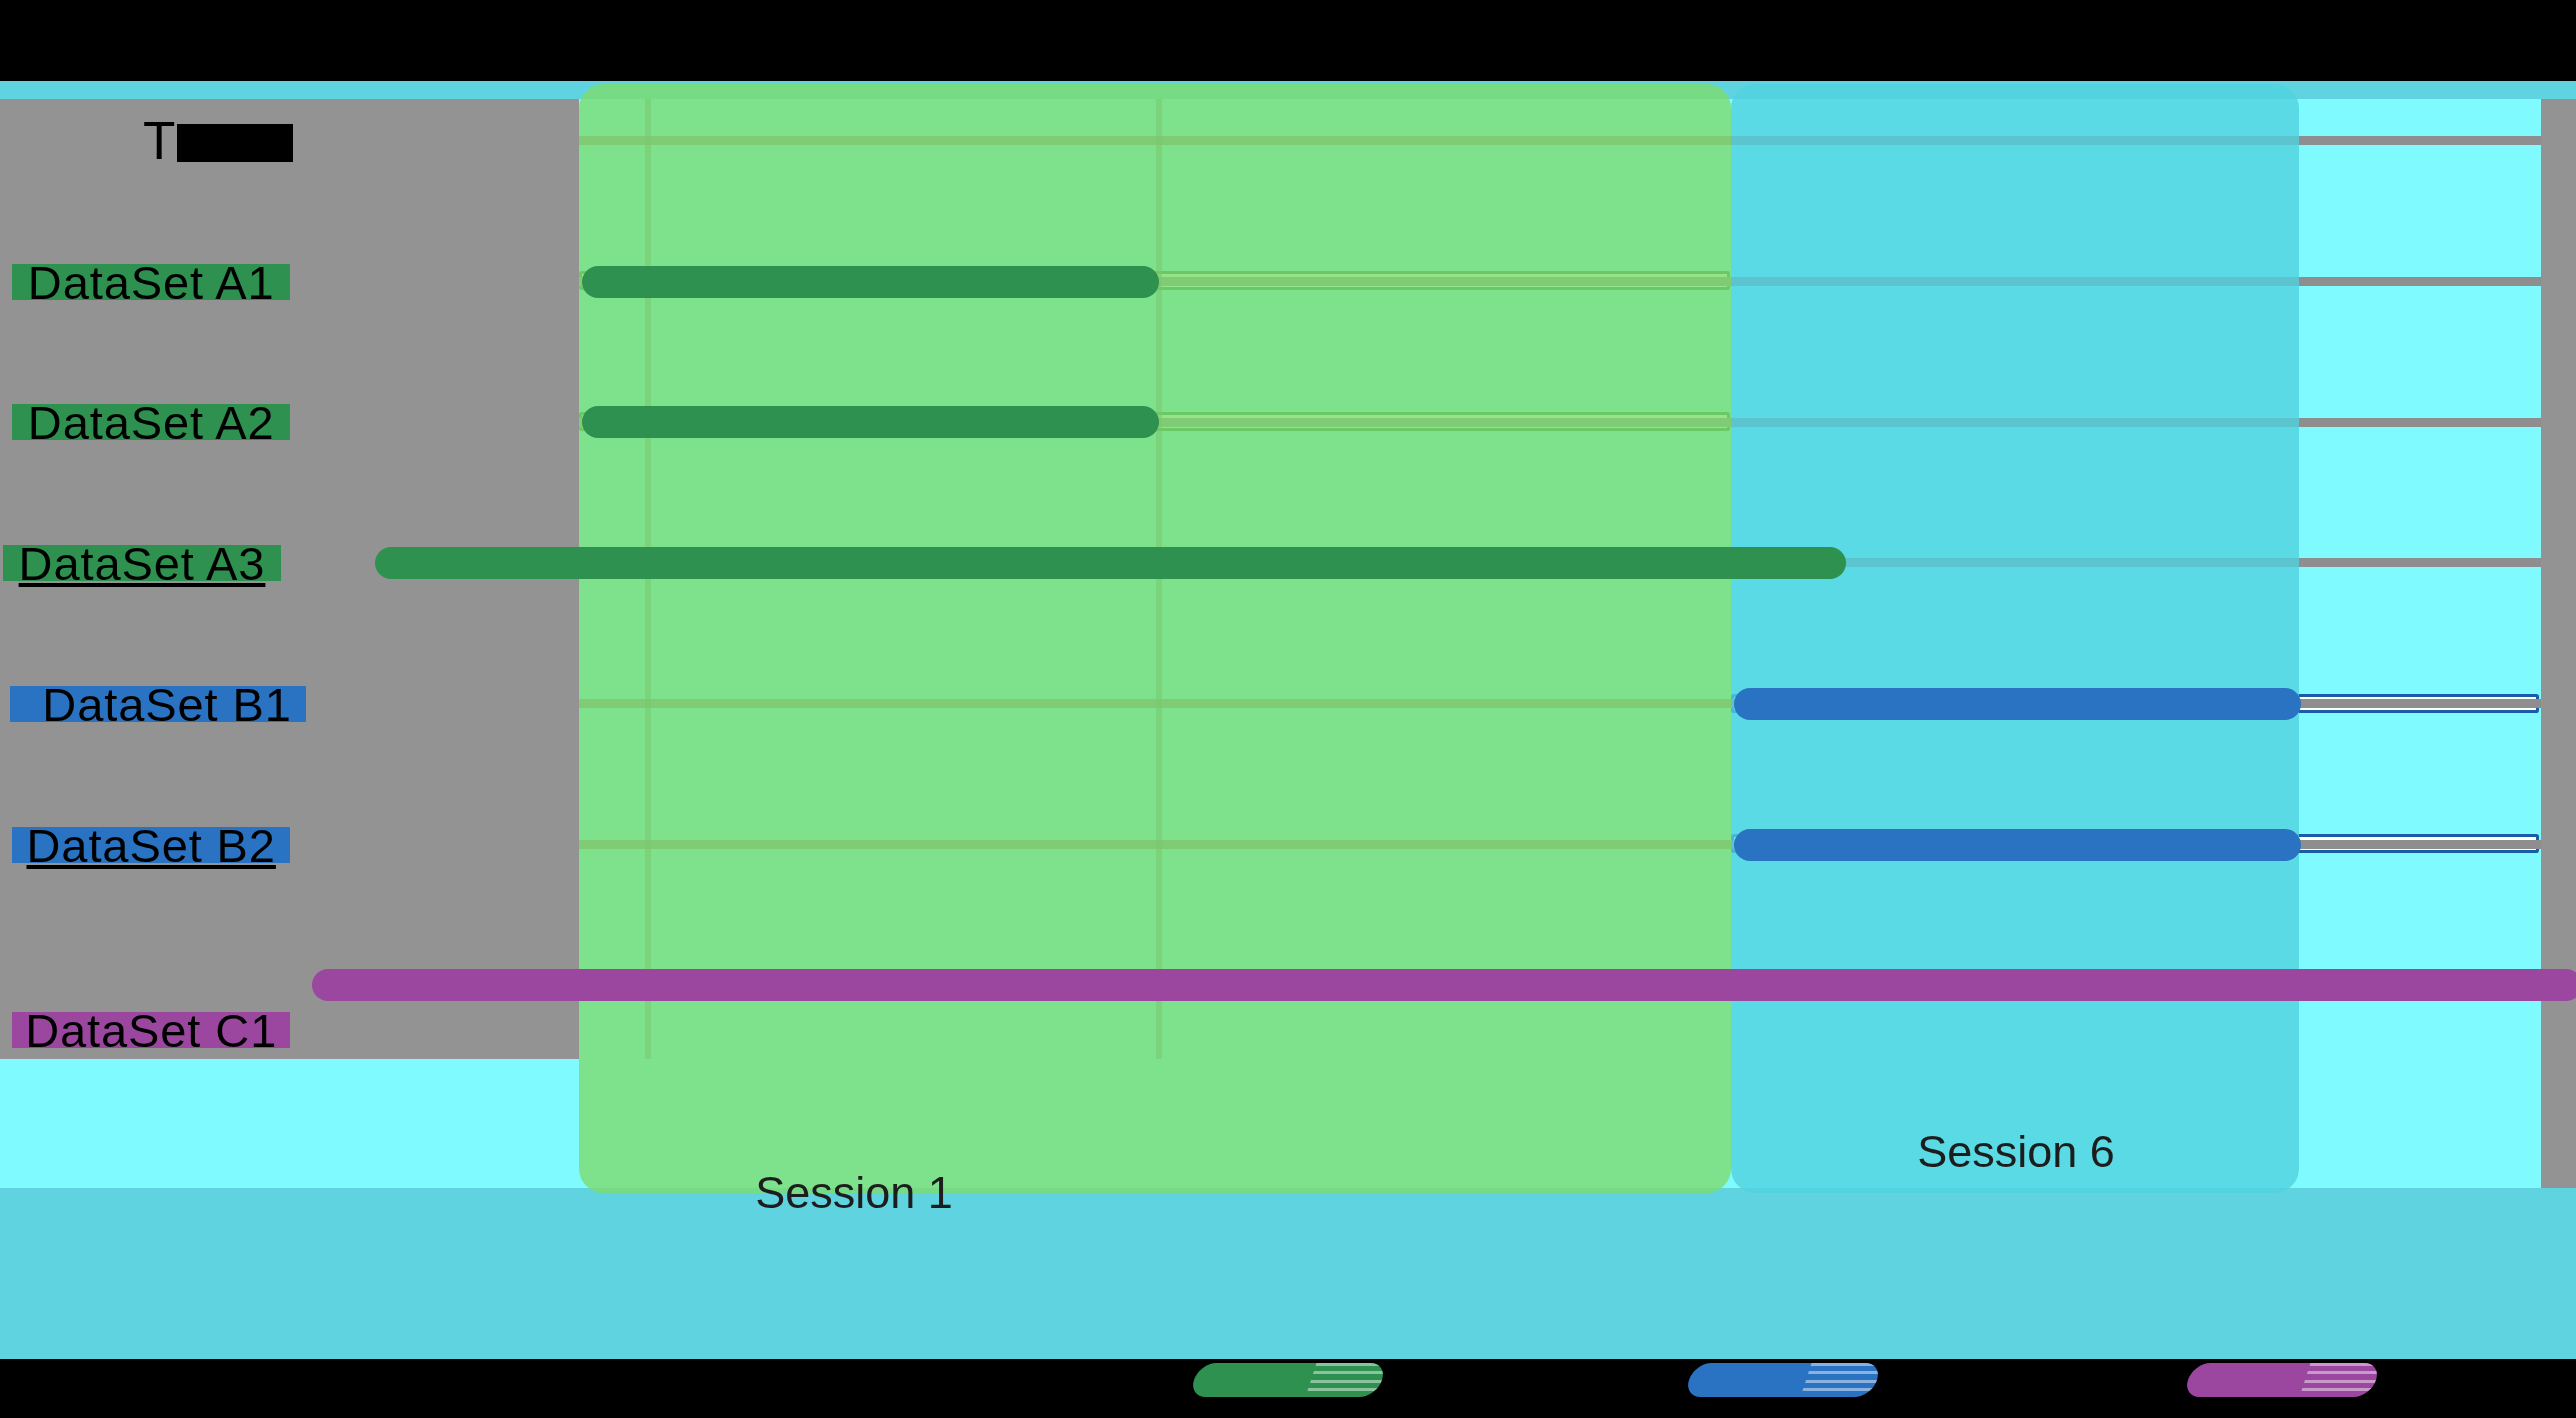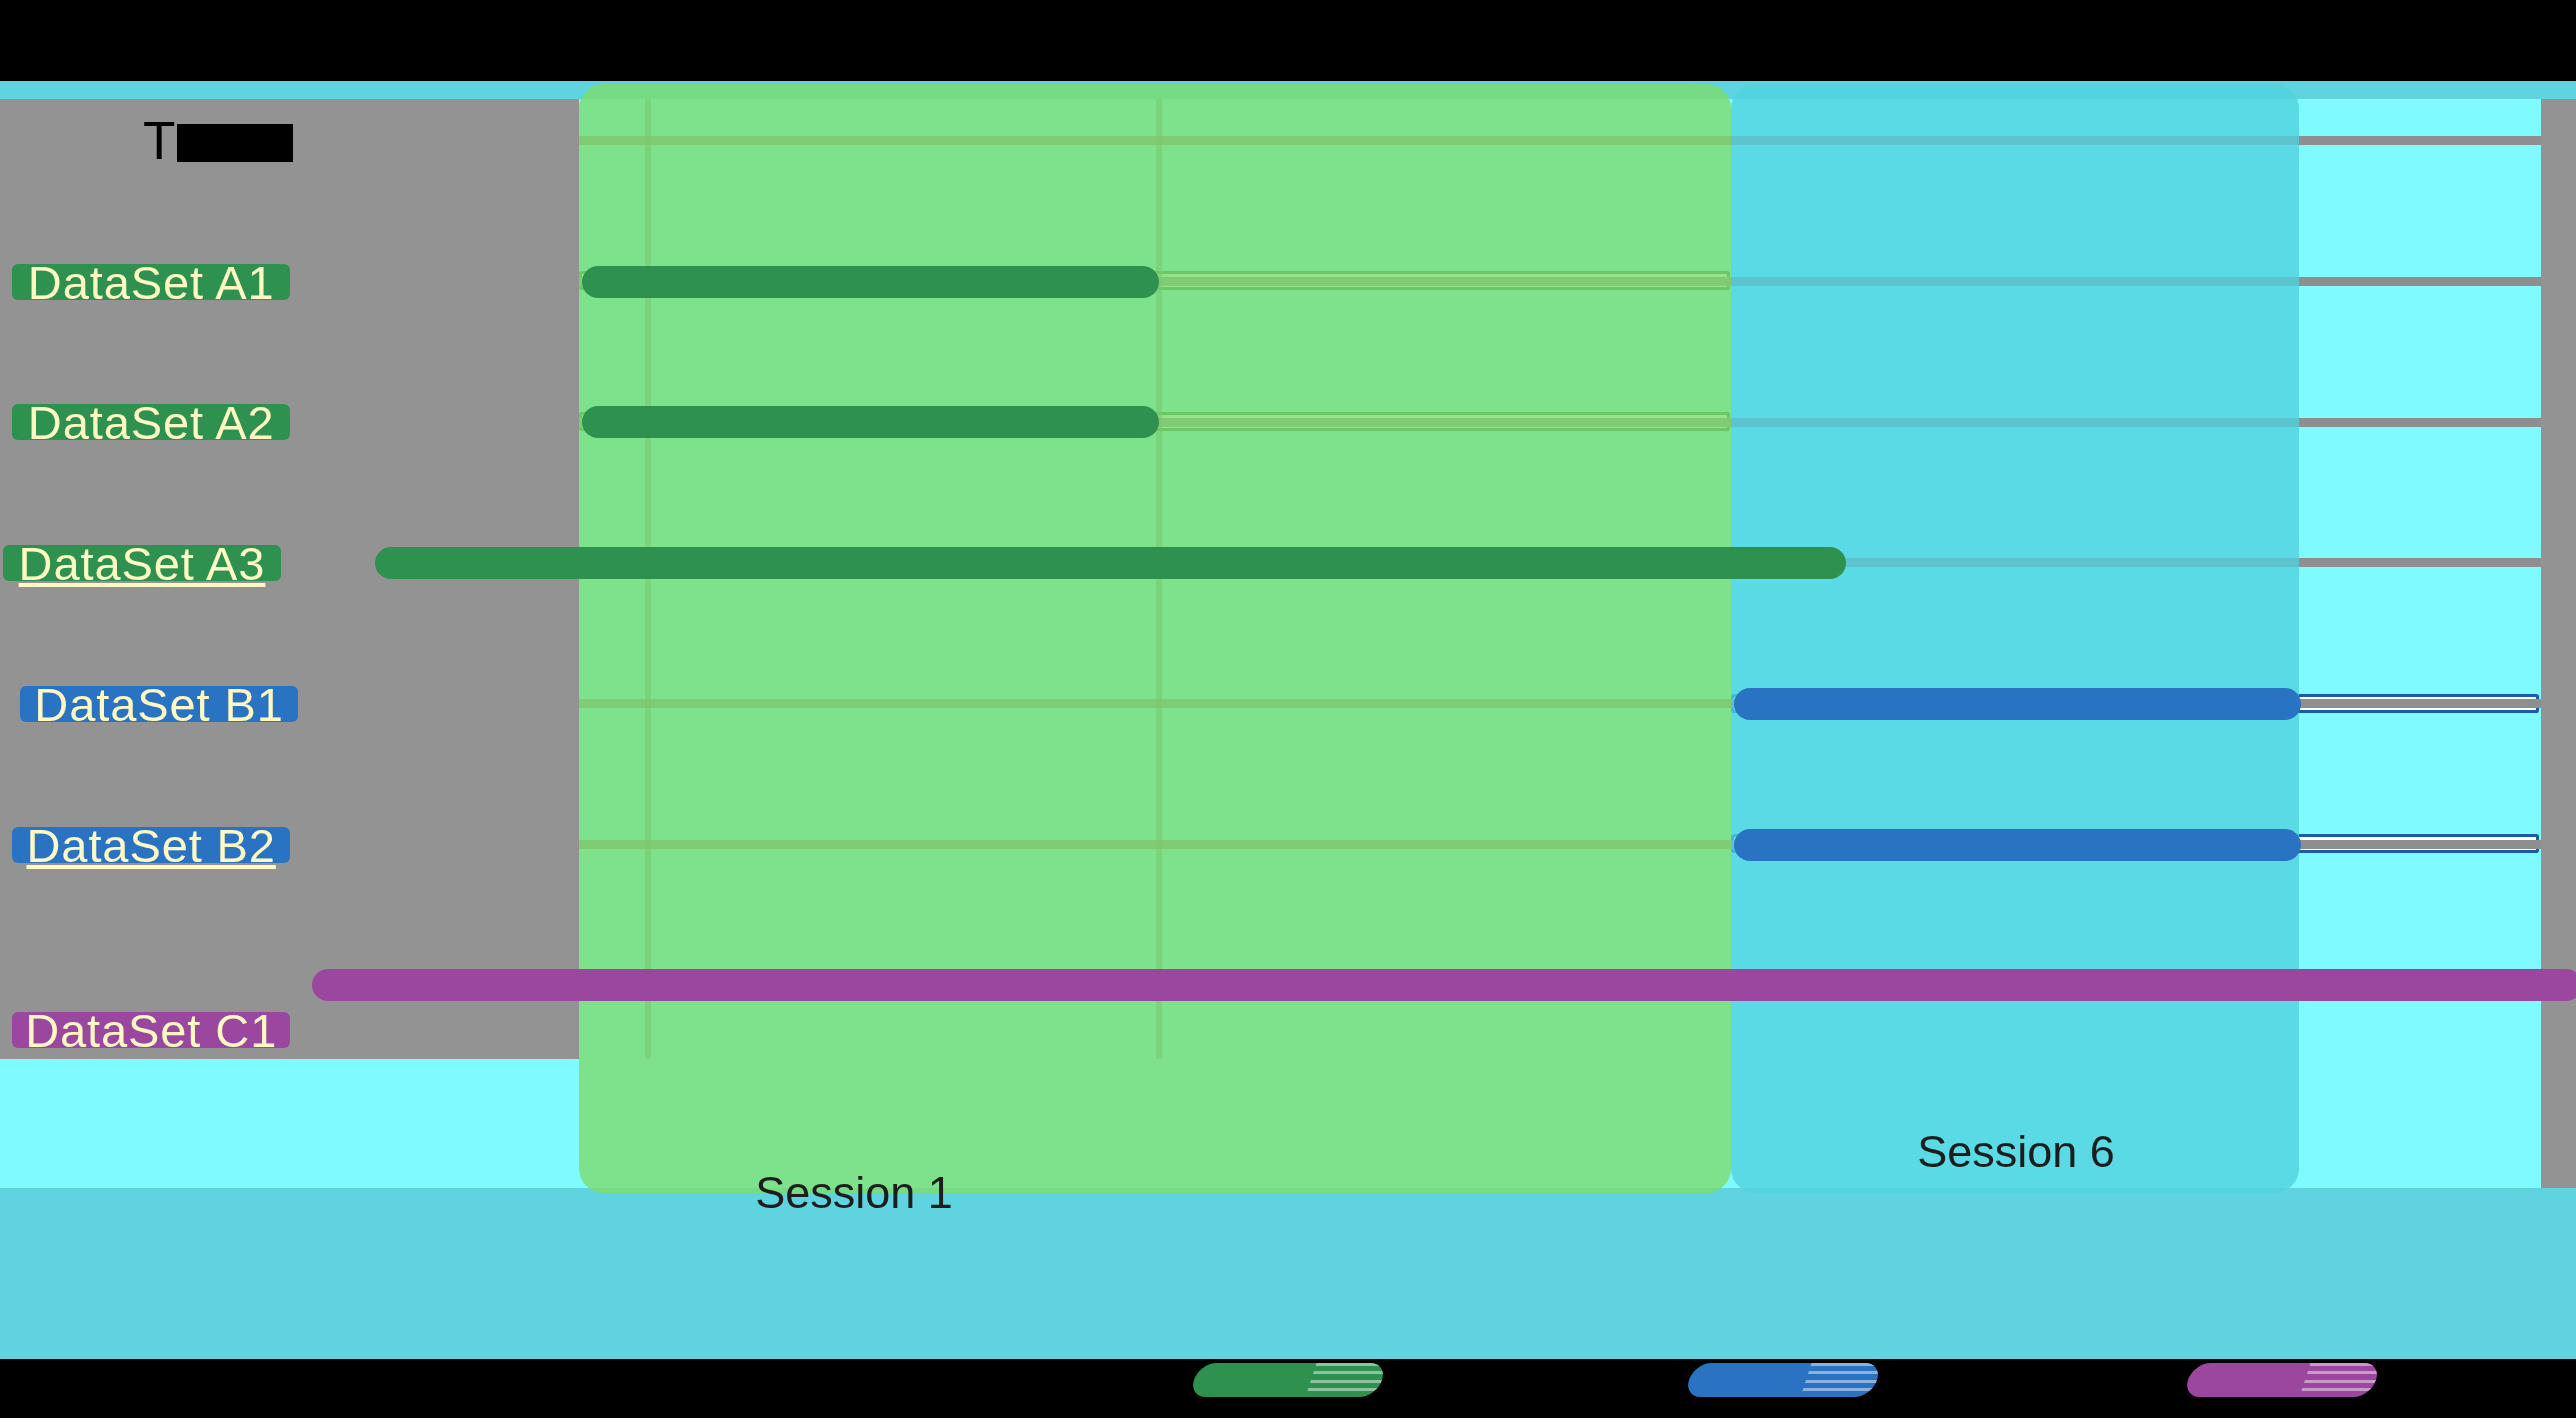--- a/index.html
+++ b/index.html
@@ -6,22 +6,22 @@
   #app{position:relative;width:2576px;height:1419px;background:#000;overflow:hidden;
        font-family:"Liberation Sans",sans-serif;}
   .abs{position:absolute;}
   #card{left:0;width:2576px;}
   #plot-bg{}
   .hgrid{height:9.4px;}
   .vgrid{width:5.6px;}
   .band{border-radius:24.4px;}
   .solid-bar{height:32px;border-radius:16px;}
   .outline-bar{height:13px;background:#ffffff;border-style:solid;border-width:3.8px;border-radius:2.8px;}
-  .chip{height:36px;width:278px;border-radius:6px;display:flex;align-items:center;justify-content:center;
-        font-size:47px;letter-spacing:0.9px;color:#fef9c3;overflow:visible;white-space:nowrap;}
+  .chip{height:36px;width:278px;border-radius:0;display:flex;align-items:center;justify-content:center;
+        font-size:47px;letter-spacing:0.9px;color:#000000;overflow:visible;white-space:nowrap;}
   .session-label{width:432px;text-align:center;font-size:45px;color:#1d1d1d;}
   #header-label{display:flex;align-items:flex-start;}
   #header-label .t{font-size:53px;line-height:41px;color:#000;}
   #header-label .blk{width:116px;height:38px;background:#000;margin-top:3.8px;margin-left:1.9px;}
   .legend-swatch{height:34px;width:188px;border-radius:17px;transform:skewX(-18deg);position:absolute;}
   .legend-swatch .stripes{position:absolute;right:0;top:0;bottom:0;width:38%;border-radius:0 17px 17px 0;
         background:repeating-linear-gradient(180deg,rgba(255,255,255,0.45) 0 2.8px,rgba(255,255,255,0) 2.8px 8.4px);}
   .legend-label{position:absolute;font-size:34px;color:#000;white-space:nowrap;}
 </style>
 </head>
@@ -64,21 +64,21 @@
       <div class="abs solid-bar" style="left: 312px; top: 969px; width: 2270px; background: rgb(155, 71, 159);"></div>
     </div>
   <div id="label-layer">
     <div id="header-label" class="abs" style="left: 143px; top: 120px;">
       <span class="t">T</span>
       <span class="blk"></span>
     </div>
   <div class="abs chip" style="left: 12.2px; top: 264px; background: rgb(46, 145, 80);">DataSet A1</div>
       <div class="abs chip" style="left: 12.2px; top: 404px; background: rgb(46, 145, 80);">DataSet A2</div>
       <div class="abs chip" style="left: 3px; top: 545px; background: rgb(46, 145, 80); text-decoration: underline;">DataSet A3</div>
-      <div class="abs chip" style="left: 20px; top: 686px; background: rgb(42, 114, 194);">DataSet B1</div>
+      <div class="abs chip" style="left: 10px; top: 686px; background: rgb(42, 114, 194); padding-left: 18px;">DataSet B1</div>
       <div class="abs chip" style="left: 12.2px; top: 827px; background: rgb(42, 114, 194); text-decoration: underline;">DataSet B2</div>
       <div class="abs chip" style="left: 12.2px; top: 1012px; background: rgb(155, 71, 159);">DataSet C1</div>
     </div>
   <div id="legend-layer">
       <div class="abs legend-swatch" style="left: 1194px; top: 1363px; background: rgb(46, 145, 80);">
         <div class="abs stripes"></div>
       </div>
       <div class="abs legend-label" style="left: 1410px; top: 1363px;"></div>
       <div class="abs legend-swatch" style="left: 1689px; top: 1363px; background: rgb(42, 114, 194);">
         <div class="abs stripes"></div>

